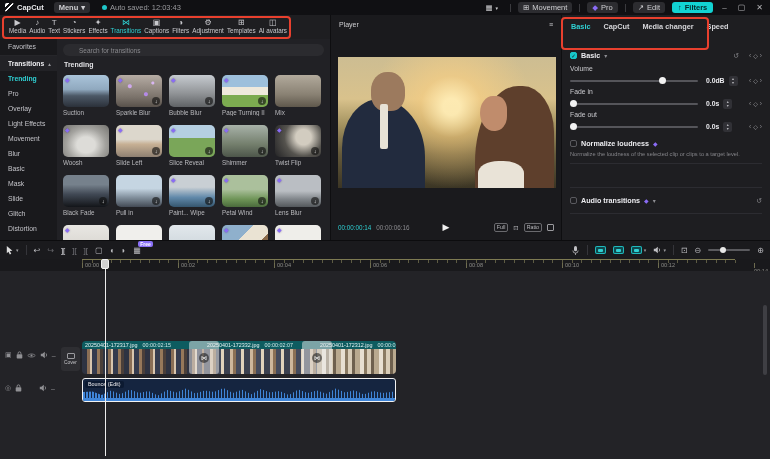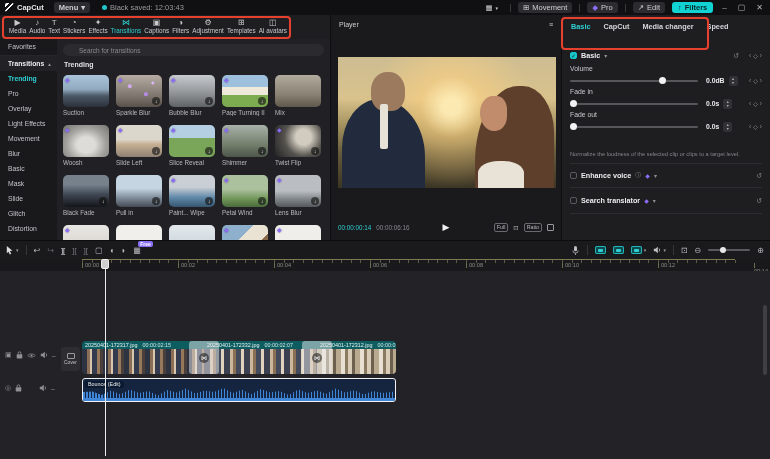--- a/index.html
+++ b/index.html
@@ -149,21 +149,21 @@
 
   <div class="titlebar">
     <div class="logo-box"></div>
     <span class="appname">CapCut</span>
     <div class="menu-btn">
       <span>Menu</span>
       <span>▾</span>
     </div>
     <div class="autosave">
       <span class="dot-teal"></span>
-      <span>Black saved: 12:03:43</span>
+      <span>Auto saved: 12:03:43</span>
     </div>
     <span class="proj-title">0408</span>
     <div class="tb-right">
       <div class="pillbtn" style="background:none">
         <span>▦</span>
         <span style="font-size:5px">▾</span>
       </div>
       <div class="vdiv"></div>
       <div class="pillbtn">
         <span>⊞</span>
@@ -476,36 +476,33 @@
           <span>▴</span>
           <span>▾</span>
         </span>
       <span class="kf">
           <span>‹</span>
           <span class="d">◇</span>
           <span>›</span>
         </span>
     </div>
 
+    <div class="rrow" style="top:124px">
+      <span class="cb"></span>
+      <span class="blabel">Normalize loudness</span>
+      <span class="purple" style="font-size:6px">◆</span>
+    </div>
     <div class="desc" style="top:136px">Normalize the loudness of the selected clip or clips to a target level.</div>
     <div class="rdiv" style="top:148px"></div>
 
-    <div class="rrow" style="top:156px">
-      <span class="cb"></span>
-      <span class="blabel">Enhance voice</span>
-      <span class="gicon">ⓘ</span>
-      <span class="purple" style="font-size:6px">◆</span>
-      <span class="gicon">▾</span>
-      <span class="reset-r">↺</span>
-    </div>
     <div class="rdiv" style="top:172px"></div>
 
     <div class="rrow" style="top:181px">
       <span class="cb"></span>
-      <span class="blabel">Search translator</span>
+      <span class="blabel">Audio transitions</span>
       <span class="purple" style="font-size:6px">◆</span>
       <span class="gicon">▾</span>
       <span class="reset-r">↺</span>
     </div>
     <div class="rdiv" style="top:198px"></div>
 
   </div>
 
   <div class="timeline">
     <div class="tl-toolbar">

